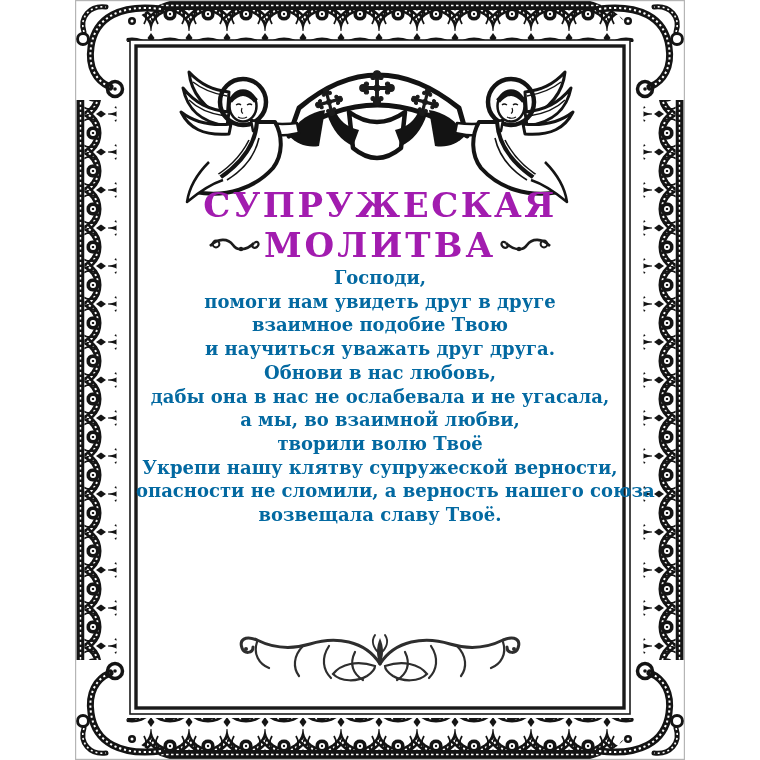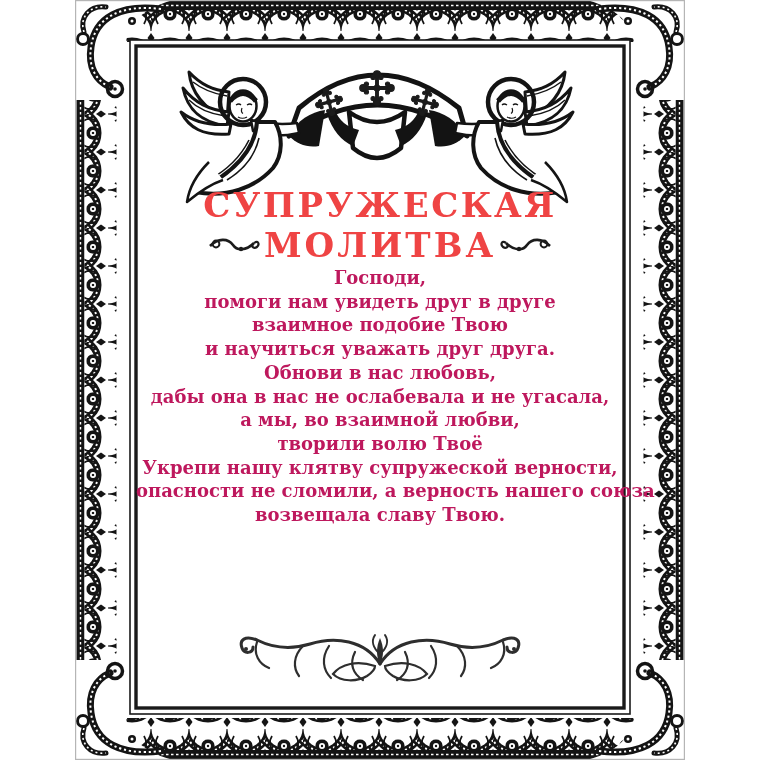--- a/index.html
+++ b/index.html
@@ -4,32 +4,32 @@
 <style>
   html,body{margin:0;padding:0;}
   body{
     width:760px;height:760px;background:#ffffff;position:relative;
     font-family:"DejaVu Serif", serif;
     overflow:hidden;
   }
   .card{position:absolute;left:75px;top:0;width:610px;height:760px;}
   .frame-svg{position:absolute;left:0;top:0;width:610px;height:760px;}
   .illustration{position:absolute;left:102px;top:56px;width:400px;height:150px;}
-  .title-block{position:absolute;left:61px;top:186px;width:488px;text-align:center;color:#ef4444;}
+  .title-block{position:absolute;left:61px;top:186px;width:488px;text-align:center;color:#a21caf;}
   .title-line1{
     font-size:34px;font-weight:bold;letter-spacing:2.5px;line-height:38px;
     white-space:nowrap;
   }
   .title-row{display:flex;align-items:center;justify-content:center;gap:4px;margin-top:2px;}
   .title-line2{font-size:34px;font-weight:bold;letter-spacing:3px;line-height:38px;white-space:nowrap;}
   .title-orn{width:52px;height:22px;flex:0 0 auto;}
   .prayer{
     position:absolute;left:61px;top:266px;width:488px;
     text-align:center;font-size:18px;font-weight:bold;line-height:23.7px;
-    color:#be185d;letter-spacing:0px;
+    color:#0369a1;letter-spacing:0px;
   }
   .prayer .line{white-space:nowrap;}
   .flourish{position:absolute;left:160px;top:630px;width:290px;height:58px;}
 </style>
 </head>
 <body>
 
 <div class="card">
 
   <svg class="frame-svg" viewBox="0 0 610 760" xmlns="http://www.w3.org/2000/svg">
@@ -184,21 +184,21 @@
     <div class="line">Господи,</div>
     <div class="line">помоги нам увидеть друг в друге</div>
     <div class="line">взаимное подобие Твою</div>
     <div class="line">и научиться уважать друг друга.</div>
     <div class="line">Обнови в нас любовь,</div>
     <div class="line">дабы она в нас не ослабевала и не угасала,</div>
     <div class="line">а мы, во взаимной любви,</div>
     <div class="line">творили волю Твоё</div>
     <div class="line">Укрепи нашу клятву супружеской верности,</div>
     <div class="line">опасности не сломили, а верность нашего союза</div>
-    <div class="line">возвещала славу Твою.</div>
+    <div class="line">возвещала славу Твоё.</div>
   </div>
 
   <svg class="flourish" viewBox="0 0 290 58" xmlns="http://www.w3.org/2000/svg">
     <defs>
       <g id="flhalf" stroke="#2e2e2e" fill="none" stroke-linecap="round">
         <path d="M145,34 C160,10 190,6 215,14 C235,20 252,18 268,10 C280,5 286,10 283,18 C281,24 272,24 272,17" stroke-width="3"></path>
         <path d="M150,36 C168,30 184,34 192,44 C184,52 168,52 158,46 C152,42 150,39 150,36 Z" stroke-width="2.2" fill="#ffffff"></path>
         <path d="M170,22 C176,34 172,44 162,50" stroke-width="2.2"></path>
         <path d="M196,16 C204,28 202,40 194,48" stroke-width="2.2"></path>
         <path d="M222,16 C232,26 232,38 226,46" stroke-width="2.2"></path>

